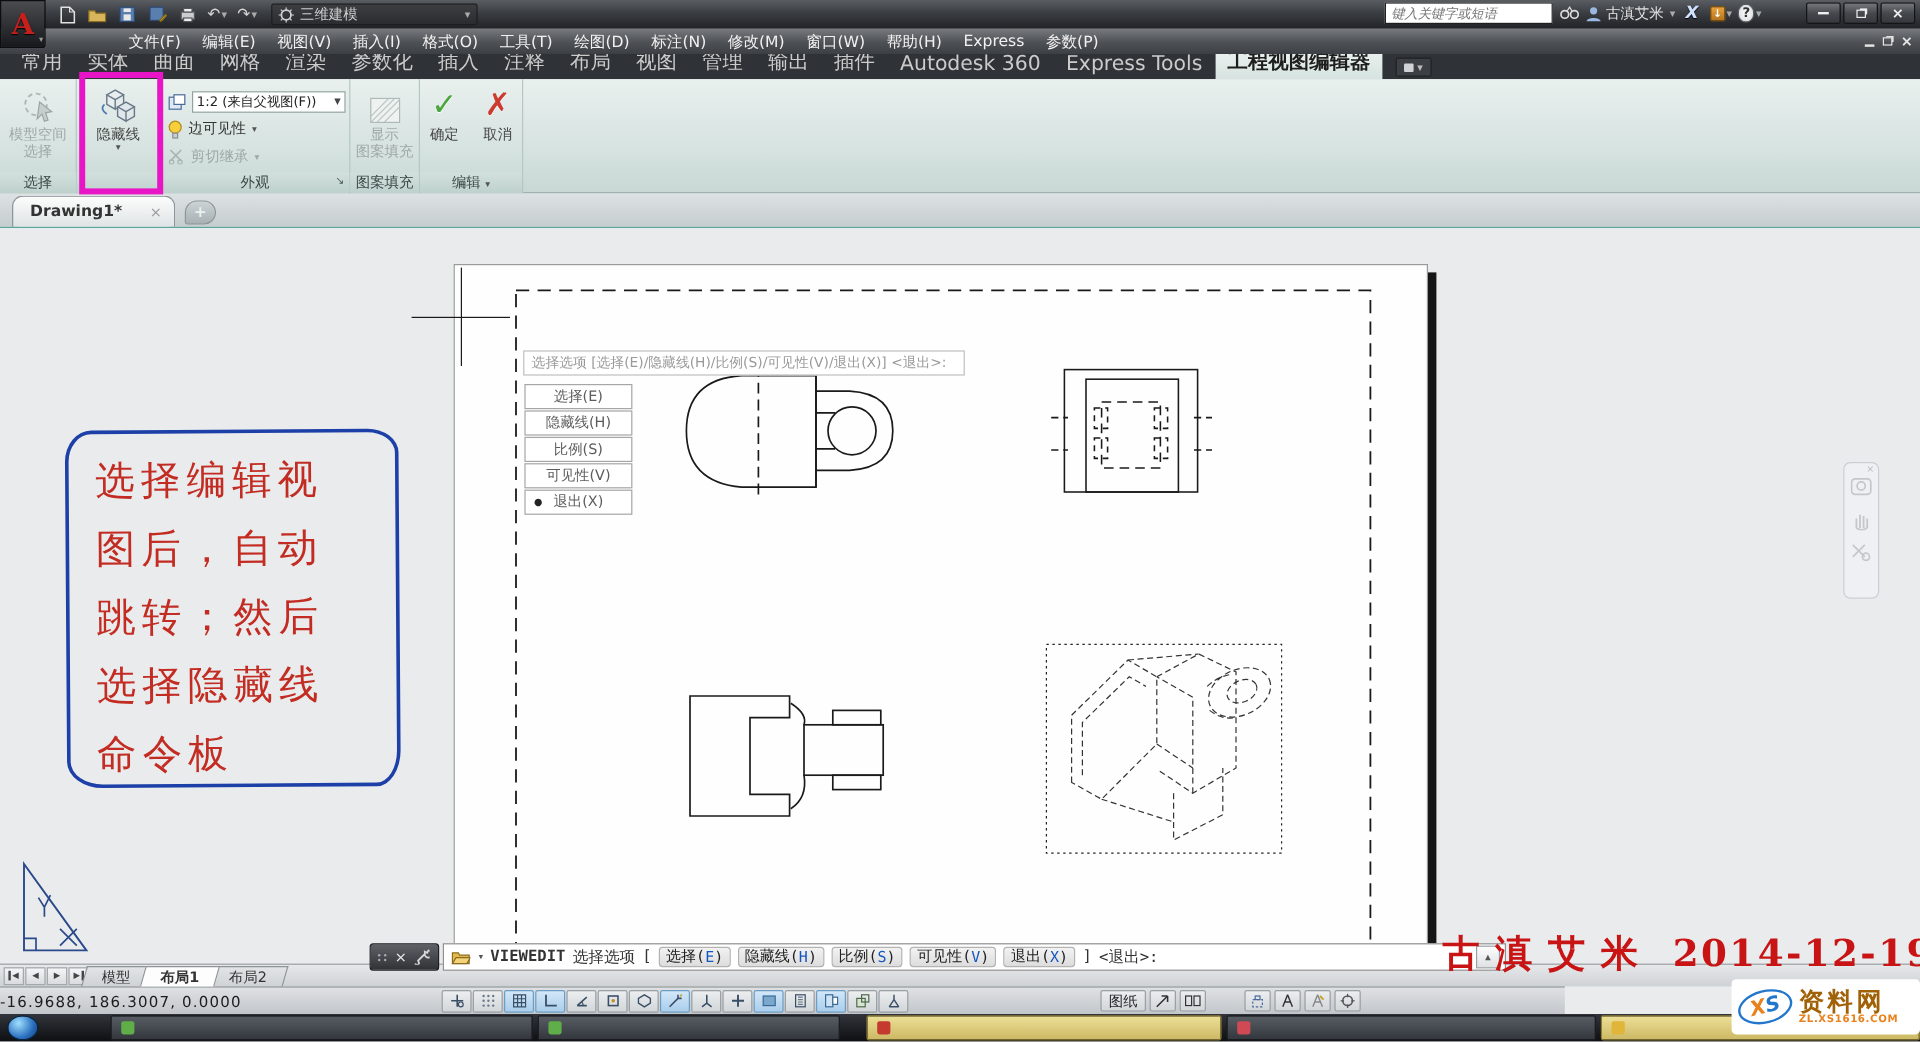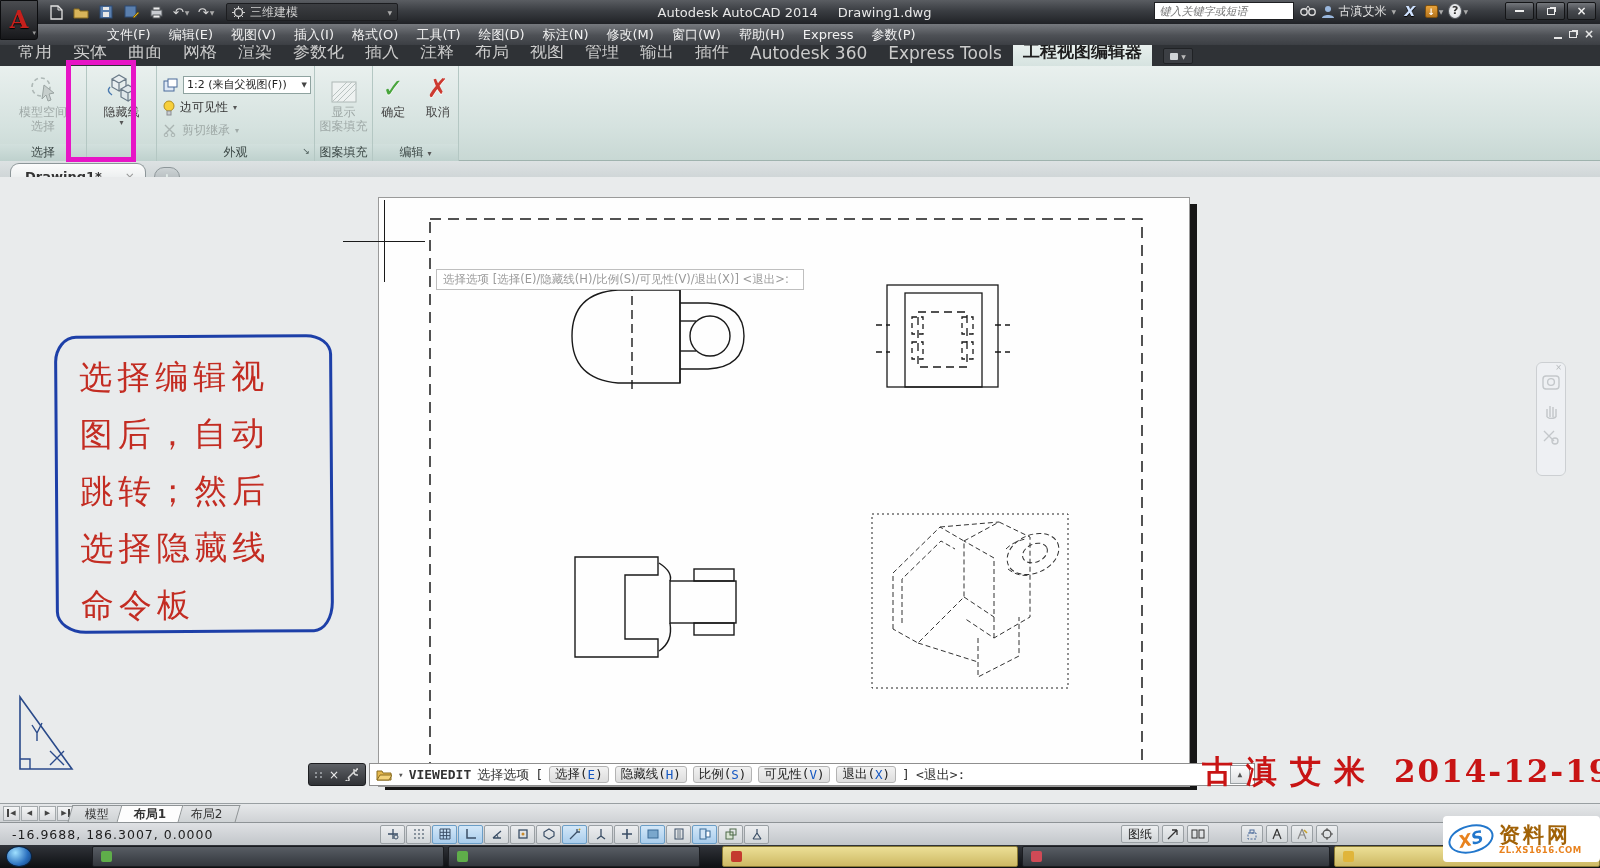--- a/index.html
+++ b/index.html
@@ -85,21 +85,21 @@
   .doctabbar{height:29px;background:linear-gradient(#dde2e3,#c6cdcf);border-bottom:1px solid #58a79d;
     display:flex;align-items:flex-end;padding-left:10px;gap:8px}
   .dtab{height:26px;display:flex;align-items:center;gap:23px;padding:0 10px 0 14px;
     background:linear-gradient(#fcfcfc,#dfe4e5);border:1px solid #8d9699;border-bottom:none;
     border-radius:9px 9px 0 0;font-size:13px;font-weight:bold;color:#333}
   .dtab .x{color:#9a9a9a;font-size:12px;font-weight:normal}
   .newtab{width:26px;height:20px;margin-bottom:2px;background:linear-gradient(#cdd3d5,#a9b1b4);
     border:1px solid #8d9699;border-radius:10px 10px 10px 2px;display:flex;align-items:center;
     justify-content:center;color:#e8f2ee;font-weight:bold;font-size:13px}
   
-  .canvas{position:absolute;left:0;top:177px;width:1600px;height:613px;background:#e9ebec;overflow:hidden}
+  .canvas{position:absolute;left:0;top:200px;width:1600px;height:613px;background:#e9ebec;overflow:hidden}
   .paper{position:absolute;left:378px;top:20px;width:812px;height:590px;background:#fefefe;
     border:1px solid #9a9a9a;box-shadow:7px 7px 0 0 #161616}
   .dwg{position:absolute;left:378px;top:20px}
   .chair-h{position:absolute;left:343px;top:64px;width:82px;height:1px;background:#1a1a1a}
   .chair-v{position:absolute;left:384px;top:23px;width:1px;height:82px;background:#1a1a1a}
   .prompt{position:absolute;left:436px;top:92px;width:368px;height:21px;background:#fff;border:1px solid #bfbfbf;
     font-size:11.5px;color:#9a9a9a;line-height:19px;padding-left:6px;white-space:nowrap;overflow:hidden;z-index:20}
   .dynmenu{position:absolute;left:437px;top:119px;width:90px;z-index:20}
   .dmi{position:relative;height:21px;margin-top:1px;background:#fff;border:1px solid #a6a6a6;
     font-size:12px;color:#5d5d5d;display:flex;align-items:center;justify-content:center;cursor:default}
@@ -139,23 +139,23 @@
     display:flex;align-items:center;padding-left:3px;font-size:12px}
   .lnav{width:17px;height:15px;margin-right:1px;background:linear-gradient(#f4f5f6,#d9dbde);
     border:1px solid #a4a9ac;display:flex;align-items:center;justify-content:center;gap:1px;color:#444;font-size:7px}
   .lnav .b{width:2px;height:8px;background:#444}
   .ltab{height:17px;margin-left:-5px;padding:0 14px;display:flex;align-items:center;
     transform:skewX(-16deg);border:1px solid #8f9496;border-bottom:none;background:linear-gradient(#e2e4e6,#cfd3d5);color:#333}
   .ltab span{transform:skewX(16deg);font-size:12px;white-space:nowrap}
   .ltab.active{background:#fdfdfd;font-weight:bold;z-index:2}
   .ltab:first-of-type{margin-left:6px}
   
-  .statusbar{position:absolute;left:0;top:822px;width:1508px;height:23px;
+  .statusbar{position:absolute;left:0;top:822px;width:1304px;height:23px;
     background:linear-gradient(#dfe1e4,#c2c6ca);border-top:1px solid #8e9396;
-    display:flex;align-items:center;padding-left:12px;font-size:12.5px;color:#1d1d1d}
+    display:flex;align-items:center;font-size:12.5px;color:#1d1d1d}
   .coords{width:368px;letter-spacing:1px}
   .tg{width:25px;height:19px;margin-right:1px;border:1px solid #9aa0a4;border-radius:2px;
     background:linear-gradient(#eceef0,#d2d6d9);display:flex;align-items:center;justify-content:center}
   .tg.on{background:linear-gradient(#d3e7f8,#a9cdec);border-color:#6b9ec7}
   .tg svg{display:block}
   .sright{margin-left:auto;margin-right:170px;display:flex;align-items:center;gap:3px}
   .sbtn{height:18px;border:1px solid #9aa0a4;border-radius:2px;background:linear-gradient(#eceef0,#d2d6d9);
     display:flex;align-items:center;justify-content:center;padding:0 6px;font-size:12px;color:#222}
   .sbtn.icon{width:22px;padding:0}
   
@@ -227,24 +227,20 @@
         <span class="smalldd">▼</span>
       </span>
     </div>
     <div class="wsbox">
       <svg width="13" height="13">
           <circle cx="6.5" cy="6.5" r="4" fill="none" stroke="#cfcfcf" stroke-width="1.5"></circle>
           <path d="M6.5 0v3M6.5 10v3M0 6.5h3M10 6.5h3M2 2l2 2M11 2L9 4M2 11l2-2M11 11L9 9" stroke="#cfcfcf"></path>
         </svg>
       <span class="lbl">三维建模</span>
       <span class="smalldd">▼</span>
-    </div>
-    <div class="titletext">
-      <span>Autodesk AutoCAD 2014</span>
-      <span>Drawing1.dwg</span>
     </div>
     <div class="infocenter">
       <input class="ic-input" placeholder="键入关键字或短语" style="">
       <span class="icbtn">
         <svg width="16" height="12">
             <circle cx="4" cy="7" r="3.2" fill="none" stroke="#dcdcdc" stroke-width="1.4"></circle>
             <circle cx="12" cy="7" r="3.2" fill="none" stroke="#dcdcdc" stroke-width="1.4"></circle>
             <path d="M6 4l2-3 2 3" fill="none" stroke="#dcdcdc"></path>
           </svg>
       </span>
@@ -319,21 +315,21 @@
     <span class="rtab">Autodesk 360</span>
     <span class="rtab">Express Tools</span>
     <span class="rtab active">工程视图编辑器</span>
     <span class="paneltoggle">
       <span class="sq"></span>
       <span class="dd">▼</span>
     </span>
   </div>
 
   <div class="ribbon">
-    <div class="panel" style="width:87px">
+    <div class="panel" style="width:64px">
       <div class="pbody">
         <div class="bigbtn disabled">
           <span class="ic">
             <svg width="30" height="28">
                 <circle cx="13" cy="12" r="9" fill="none" stroke="#aeb8b6" stroke-width="1.6" stroke-dasharray="4 3"></circle>
                 <path d="M16 10l10 8-5 1 2 6-3 1-2-6-4 4z" fill="#c6cecc" stroke="#9aa4a2"></path>
               </svg>
           </span>
           <span>模型空间</span>
           <span>选择</span>
@@ -502,20 +498,38 @@
           <path d="M628 352 Q636 344 648 342 M630 372 Q640 380 652 378"></path>
         </g>
       </g>
     </svg>
 
     <div class="chair-h"></div>
     <div class="chair-v"></div>
 
     <div class="prompt">选择选项 [选择(E)/隐藏线(H)/比例(S)/可见性(V)/退出(X)] &lt;退出&gt;:</div>
 
+    <div class="dynmenu">
+      <div class="dmi">
+          <span>选择(E)</span>
+        </div>
+      <div class="dmi">
+          <span>隐藏线(H)</span>
+        </div>
+      <div class="dmi">
+          <span>比例(S)</span>
+        </div>
+      <div class="dmi">
+          <span>可见性(V)</span>
+        </div>
+      <div class="dmi">
+        <span class="bullet">●</span>
+        <span>退出(X)</span>
+      </div>
+    </div>
 
     <div class="annot">
       <div class="aline">选择编辑视</div>
       <div class="aline">图后，自动</div>
       <div class="aline">跳转；然后</div>
       <div class="aline">选择隐藏线</div>
       <div class="aline">命令板</div>
     </div>
 
     <div class="navbar">

